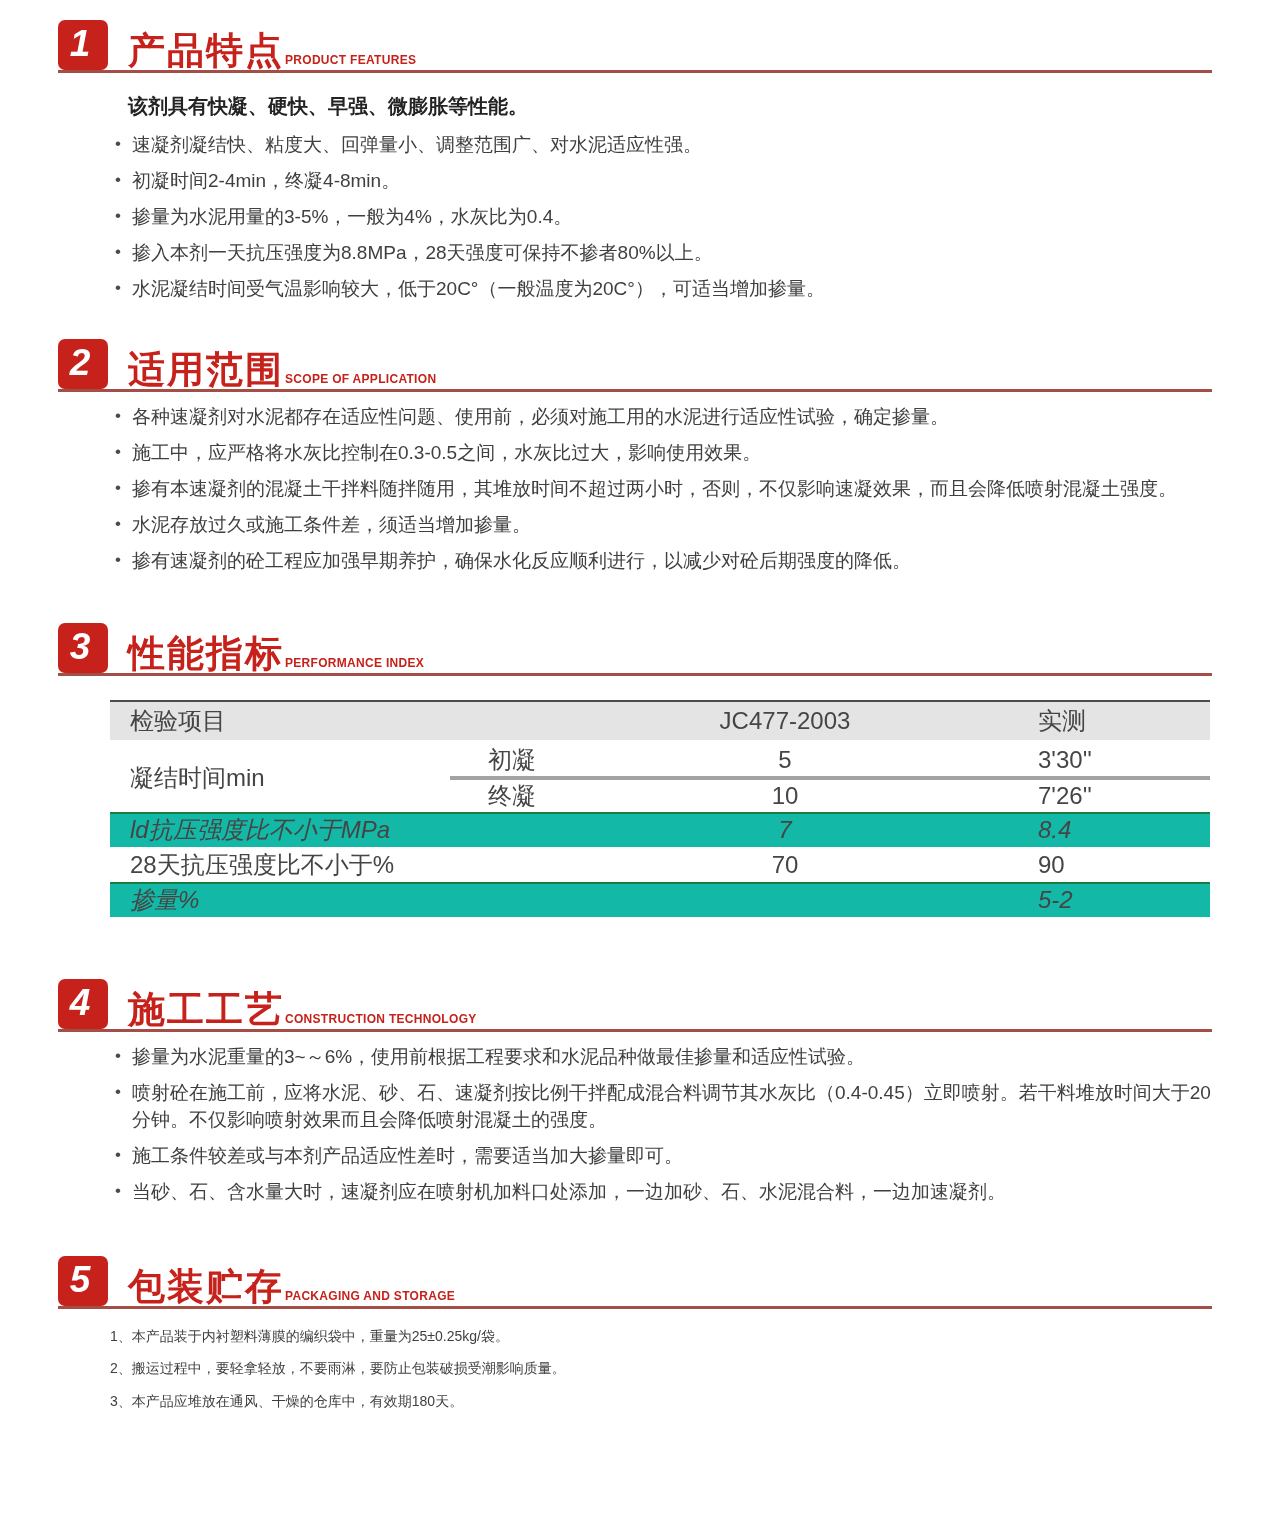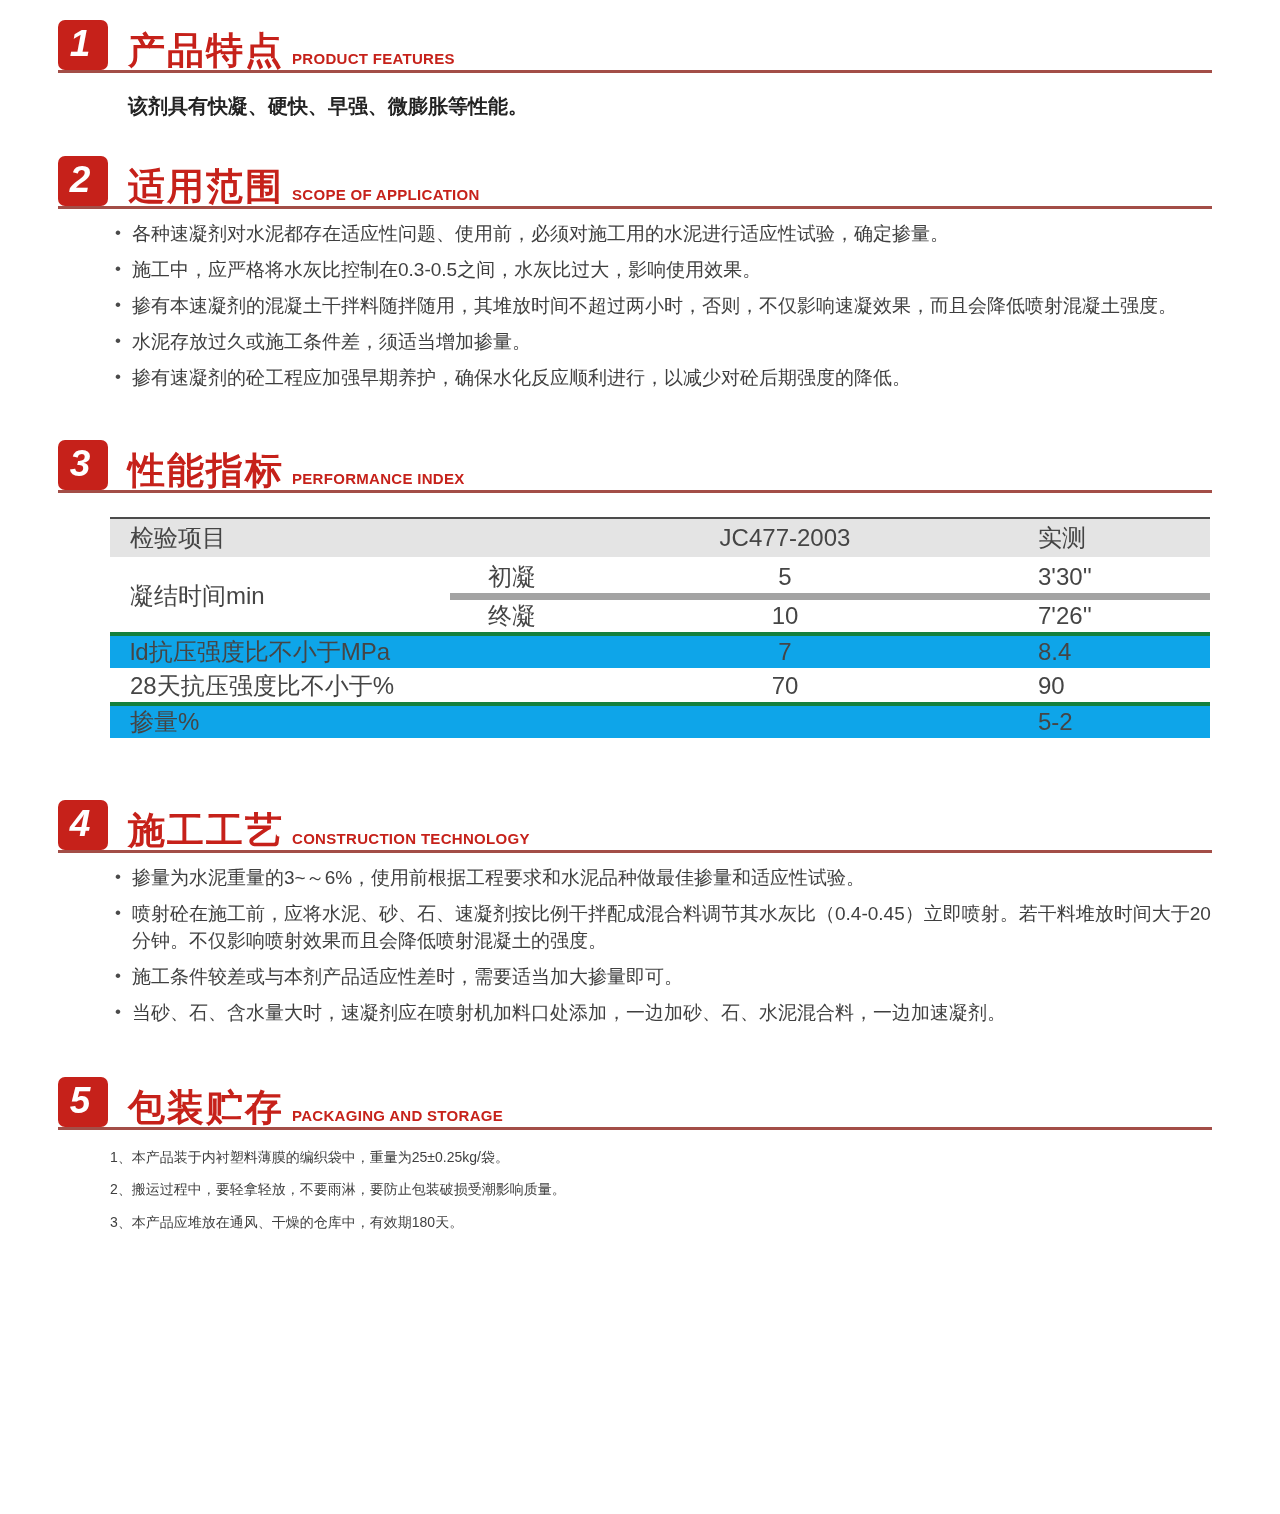--- a/index.html
+++ b/index.html
@@ -28,23 +28,23 @@
     flex: 0 0 auto;
     padding-right: 6px; padding-bottom: 2px;
   }
   .title-zh {
     color: #c6211a; font-size: 37px; font-weight: bold;
     letter-spacing: 2px; line-height: 1;
     margin-left: 20px; margin-bottom: 1px;
     white-space: nowrap;
   }
   .title-en {
-    color: #c6211a; font-size: 15px; font-weight: bold;
+    color: #c6211a; font-size: 12px; font-weight: bold;
     letter-spacing: 0.3px;
-    margin-left: 8px; margin-bottom: 3px;
+    margin-left: 1px; margin-bottom: 3px;
     white-space: nowrap;
   }
 
   .sec-body { padding: 12px 0 0 56px; }
   .intro {
     font-weight: bold; color: #232323; font-size: 20px;
     margin: 8px 0 12px 14px;
   }
   ul.bullets { list-style: none; margin: 0; padding: 0; }
   ul.bullets li {
@@ -84,22 +84,22 @@
     padding: 0;
     height: 35px;
     text-align: left;
     vertical-align: middle;
   }
   table.perf .head td { background: #e4e4e4; height: 41px; border-bottom: 4px solid #fff; }
   table.perf .pad-l { padding-left: 20px; }
   table.perf .sub { padding-left: 38px; }
   table.perf .ctr { text-align: center; }
   table.perf .act { padding-left: 108px; }
-  table.perf tr.gray td { background: #0ea5e9; border-top: 4px solid #15803d; border-bottom: 2px solid #fff; }
-  table.perf tr.sep td { border-top: 7px solid #a3a3a3; }
+  table.perf tr.gray td { background: #14b8a6; border-top: 2px solid #15803d; border-bottom: 2px solid #fff; font-style: italic; }
+  table.perf tr.sep td { border-top: 4px solid #a3a3a3; }
 
   
   ol.numbered { list-style: none; margin: 0; padding: 18px 0 0 52px; }
   ol.numbered li {
     font-size: 14px; line-height: 1.4;
     margin-bottom: 13px; color: #3f3f3f;
   }
 </style>
 </head>
 <body>
@@ -109,20 +109,27 @@
   <div class="section sec-1">
     <div class="sec-header">
       <div class="badge">
           <span>1</span>
         </div>
       <div class="title-zh">产品特点</div>
       <div class="title-en">PRODUCT FEATURES</div>
     </div>
     <div class="sec-body">
       <div class="intro">该剂具有快凝、硬快、早强、微膨胀等性能。</div>
+      <ul class="bullets">
+        <li>速凝剂凝结快、粘度大、回弹量小、调整范围广、对水泥适应性强。</li>
+        <li>初凝时间2-4min，终凝4-8min。</li>
+        <li>掺量为水泥用量的3-5%，一般为4%，水灰比为0.4。</li>
+        <li>掺入本剂一天抗压强度为8.8MPa，28天强度可保持不掺者80%以上。</li>
+        <li>水泥凝结时间受气温影响较大，低于20C°（一般温度为20C°），可适当增加掺量。</li>
+      </ul>
     </div>
   </div>
 
   <div class="section sec-2">
     <div class="sec-header">
       <div class="badge">
           <span>2</span>
         </div>
       <div class="title-zh">适用范围</div>
       <div class="title-en">SCOPE OF APPLICATION</div>

